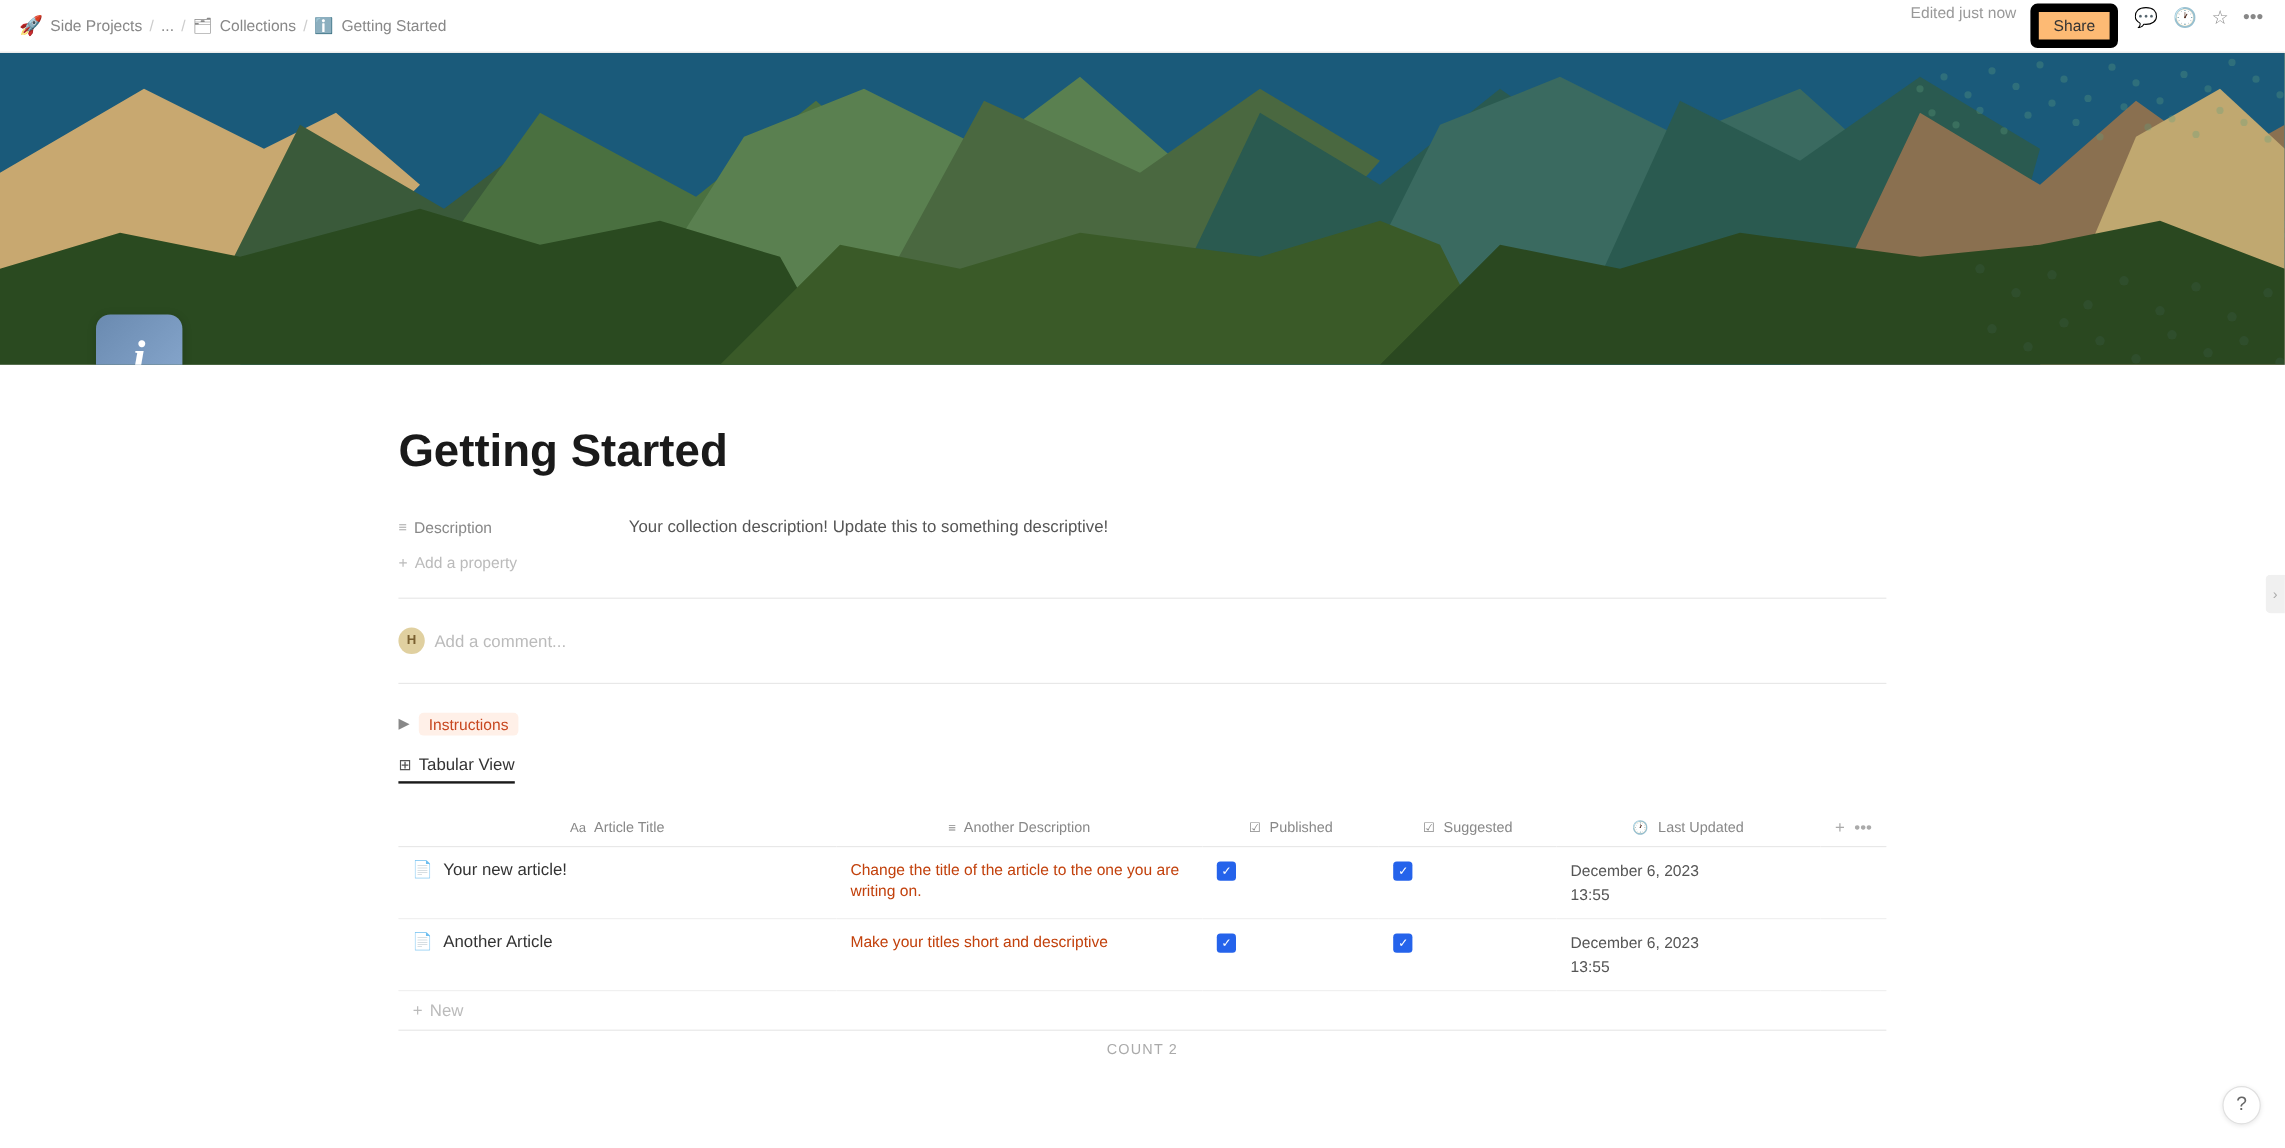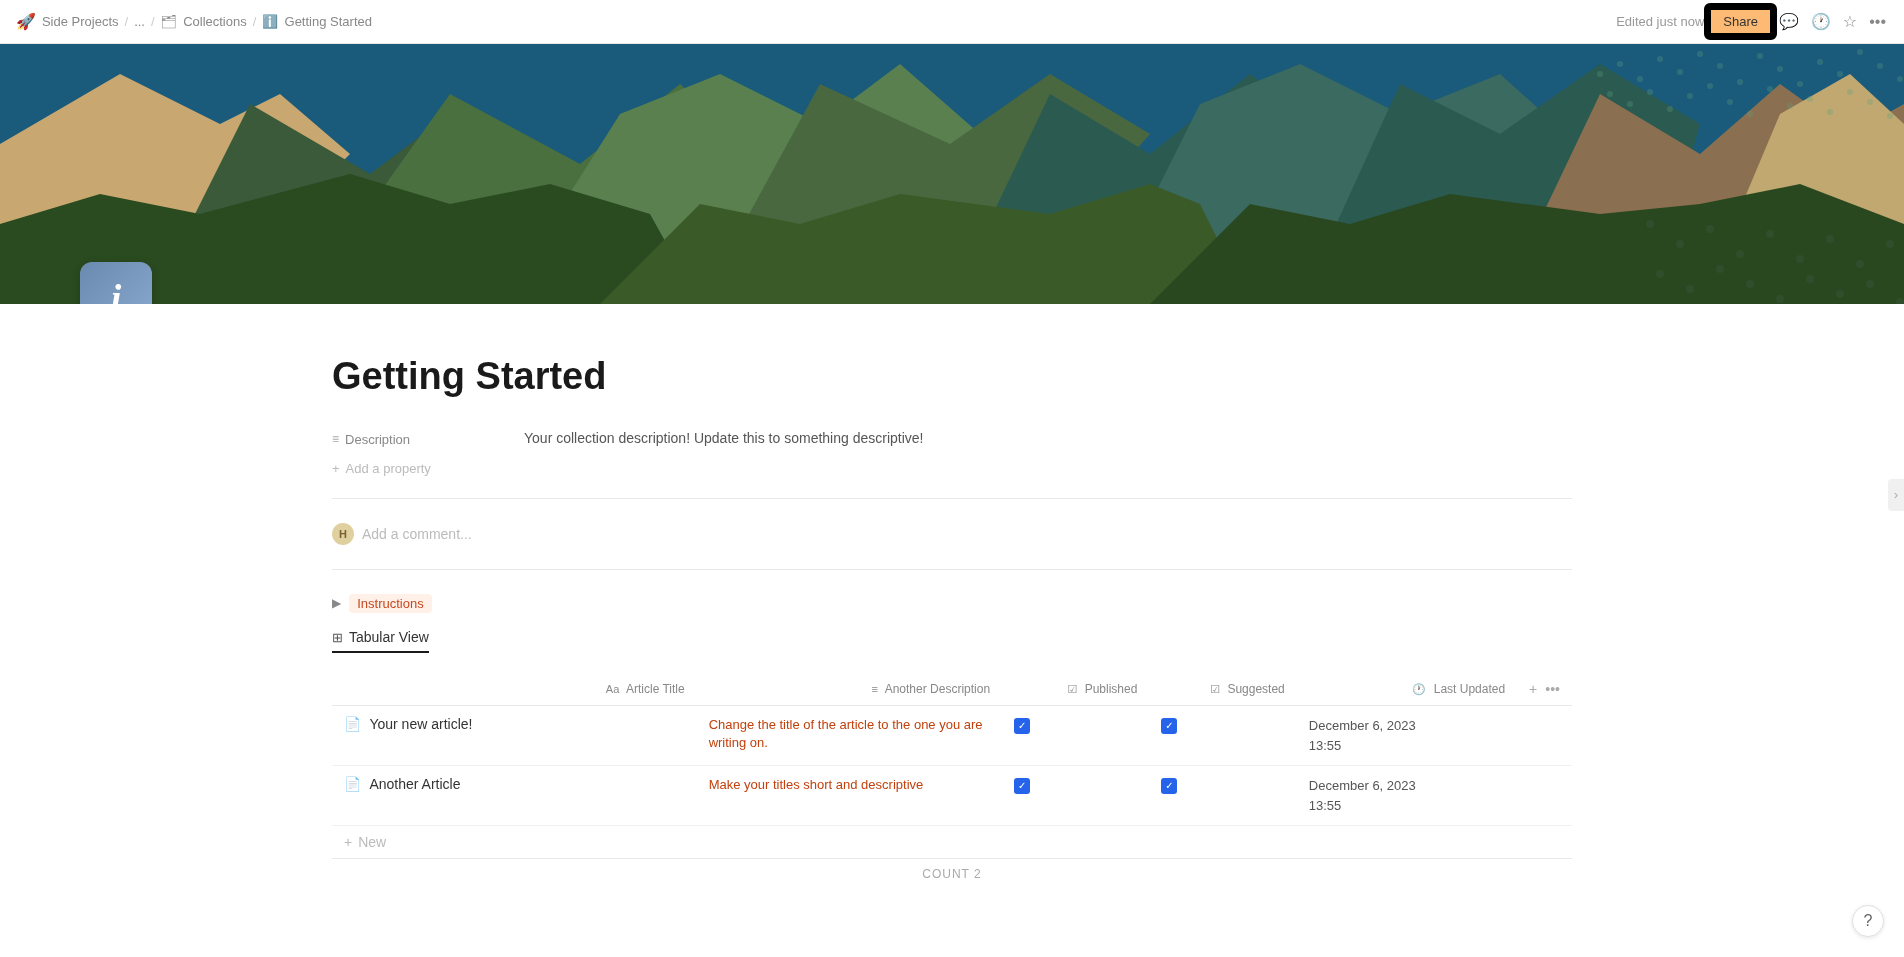--- a/index.html
+++ b/index.html
@@ -9,21 +9,21 @@
     .topbar {
       position: fixed; top: 0; left: 0; right: 0; height: 44px;
       background: #fff; border-bottom: 1px solid #e8e8e8;
       display: flex; align-items: center; justify-content: space-between;
       padding: 0 16px; z-index: 100;
     }
     .topbar-left { display: flex; align-items: center; gap: 6px; color: #555; font-size: 13px; }
     .topbar-left span { color: #888; }
     .topbar-left .separator { color: #ccc; }
     .topbar-left .rocket { font-size: 16px; }
-    .topbar-right { display: flex; align-items: center; color: #888; font-size: 13px; }
+    .topbar-right { display: flex; align-items: flex-start; gap: 12px; color: #888; font-size: 13px; }
     .topbar-right .edited-text { color: #999; font-size: 13px; }
     .share-btn {
       background: #fdba74; border: 7px solid #000000; border-radius: 6px;
       padding: 4px 12px; font-size: 13px; cursor: pointer; color: #333;
     }
     .topbar-icons { display: flex; gap: 8px; align-items: center; }
     .topbar-icon { cursor: pointer; color: #888; font-size: 16px; padding: 2px; }
 
     
     .main { margin-top: 44px; }
@@ -112,21 +112,21 @@
     
     .sub-collection-title {
       font-size: 22px; font-weight: 700; color: #1a1a1a;
       margin-bottom: 16px;
     }
 
     
     .article-table { width: 100%; border-collapse: collapse; }
     .article-table thead tr { border-bottom: 1px solid #e8e8e8; }
     .article-table th {
-      text-align: right; padding: 8px 12px; font-size: 12px;
+      text-align: center; padding: 8px 12px; font-size: 12px;
       font-weight: 500; color: #888; white-space: nowrap;
     }
     .article-table th .th-icon { margin-right: 4px; font-size: 11px; }
     .article-table tbody tr { border-bottom: 1px solid #f0f0f0; }
     .article-table td { padding: 10px 12px; font-size: 14px; vertical-align: top; }
 
     .col-title { width: 30%; }
     .col-desc { width: 25%; }
     .col-published { width: 12%; }
     .col-suggested { width: 12%; }

